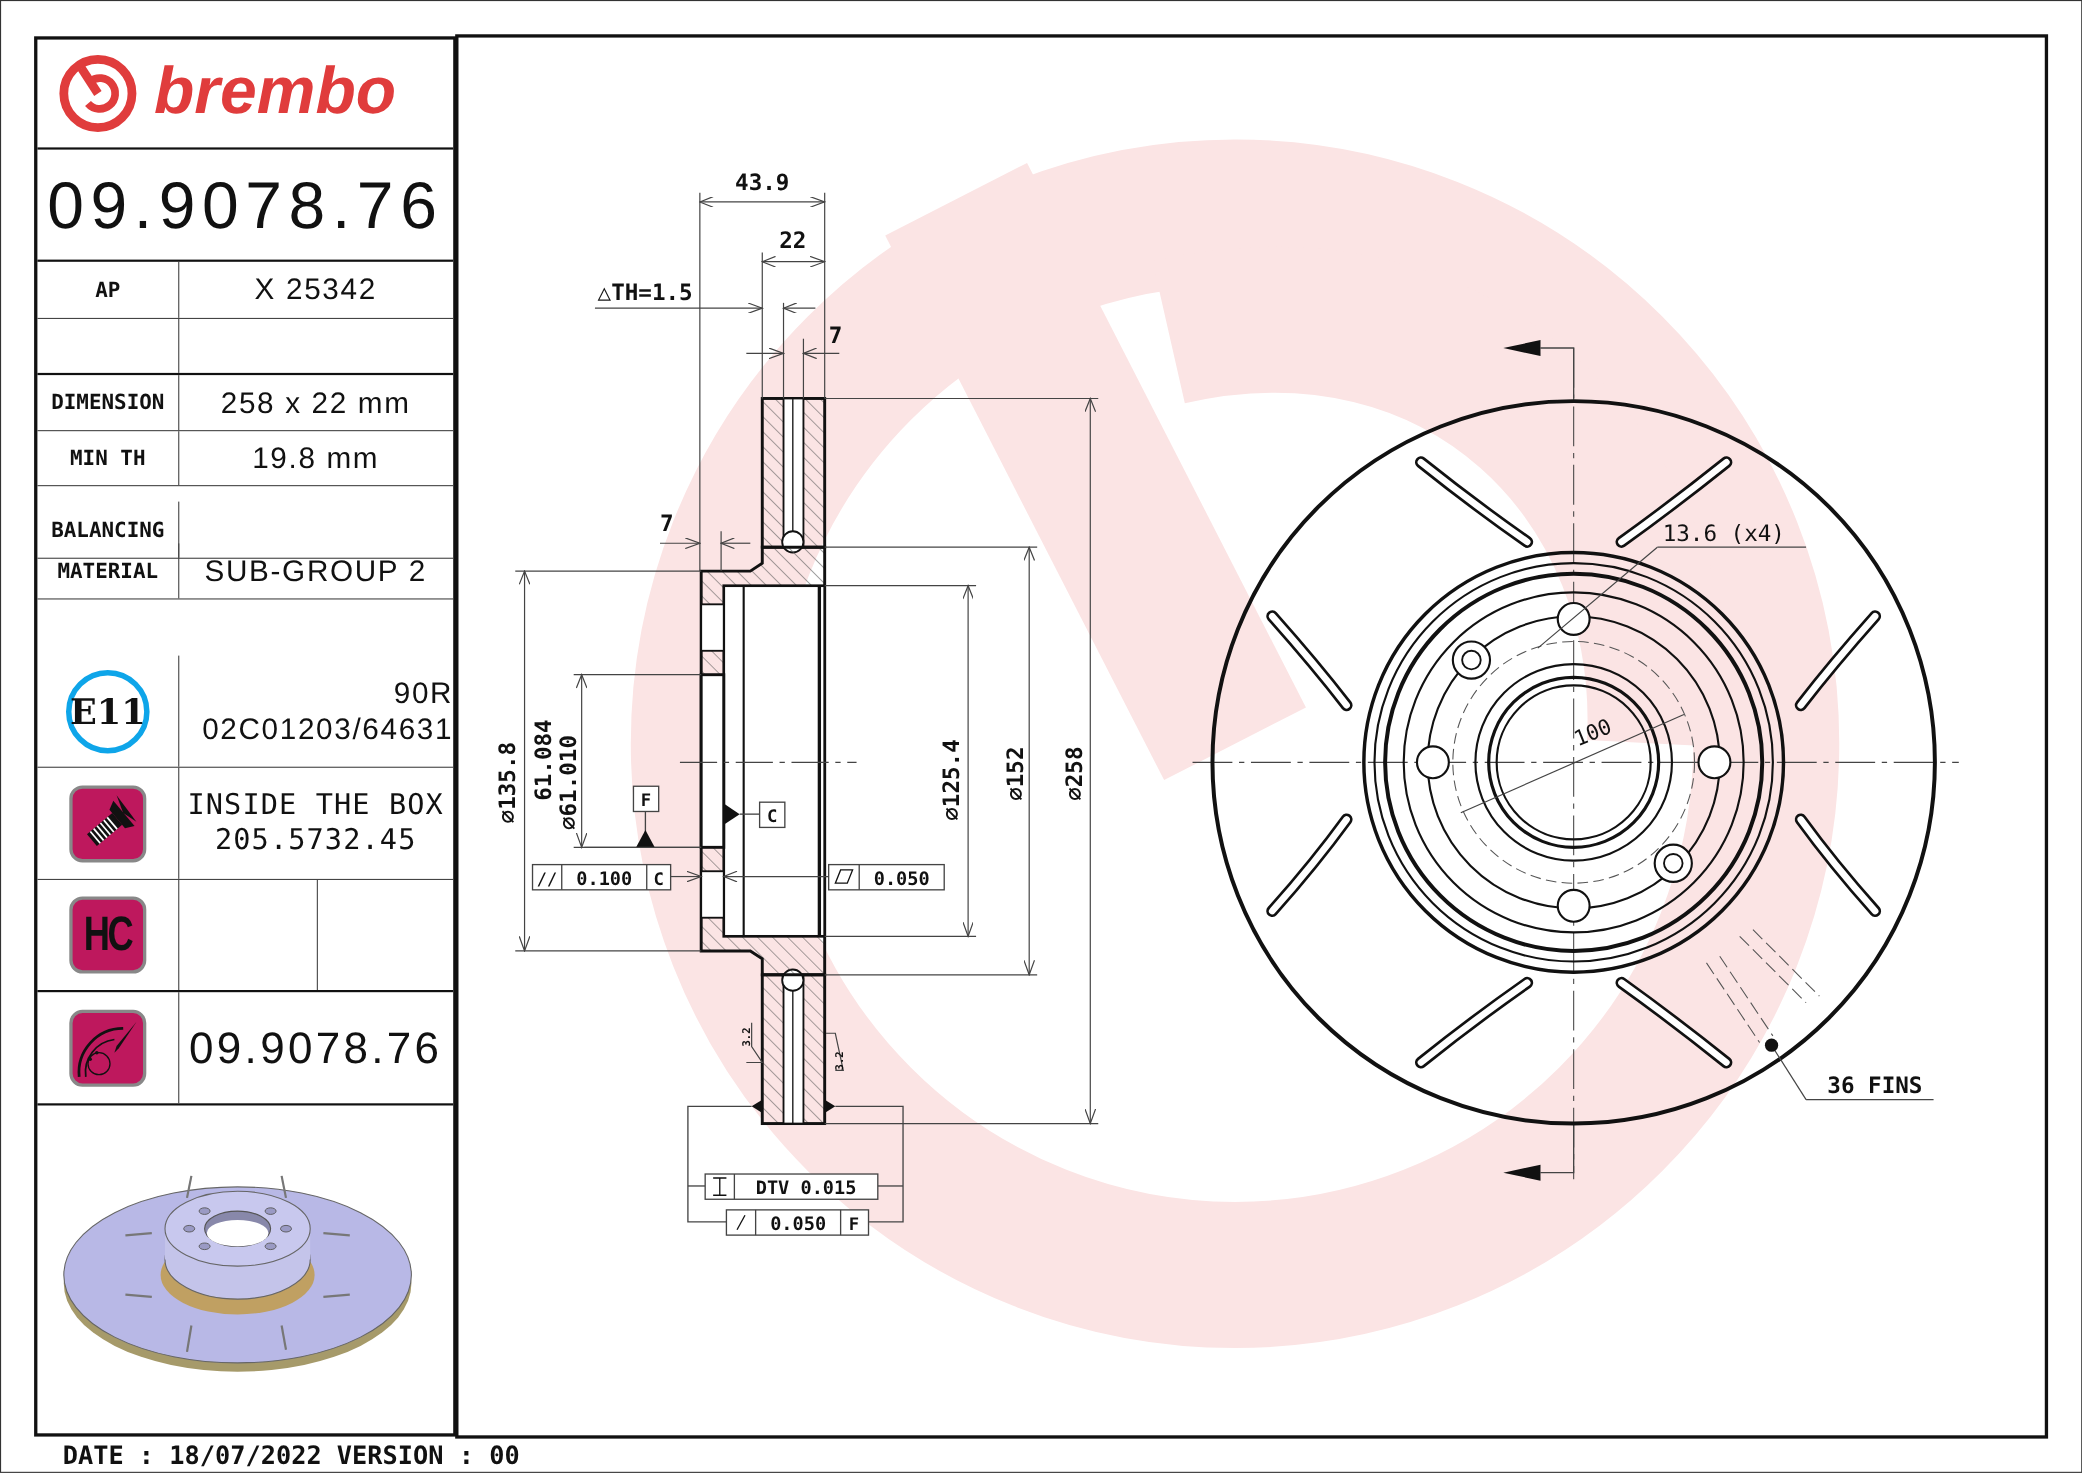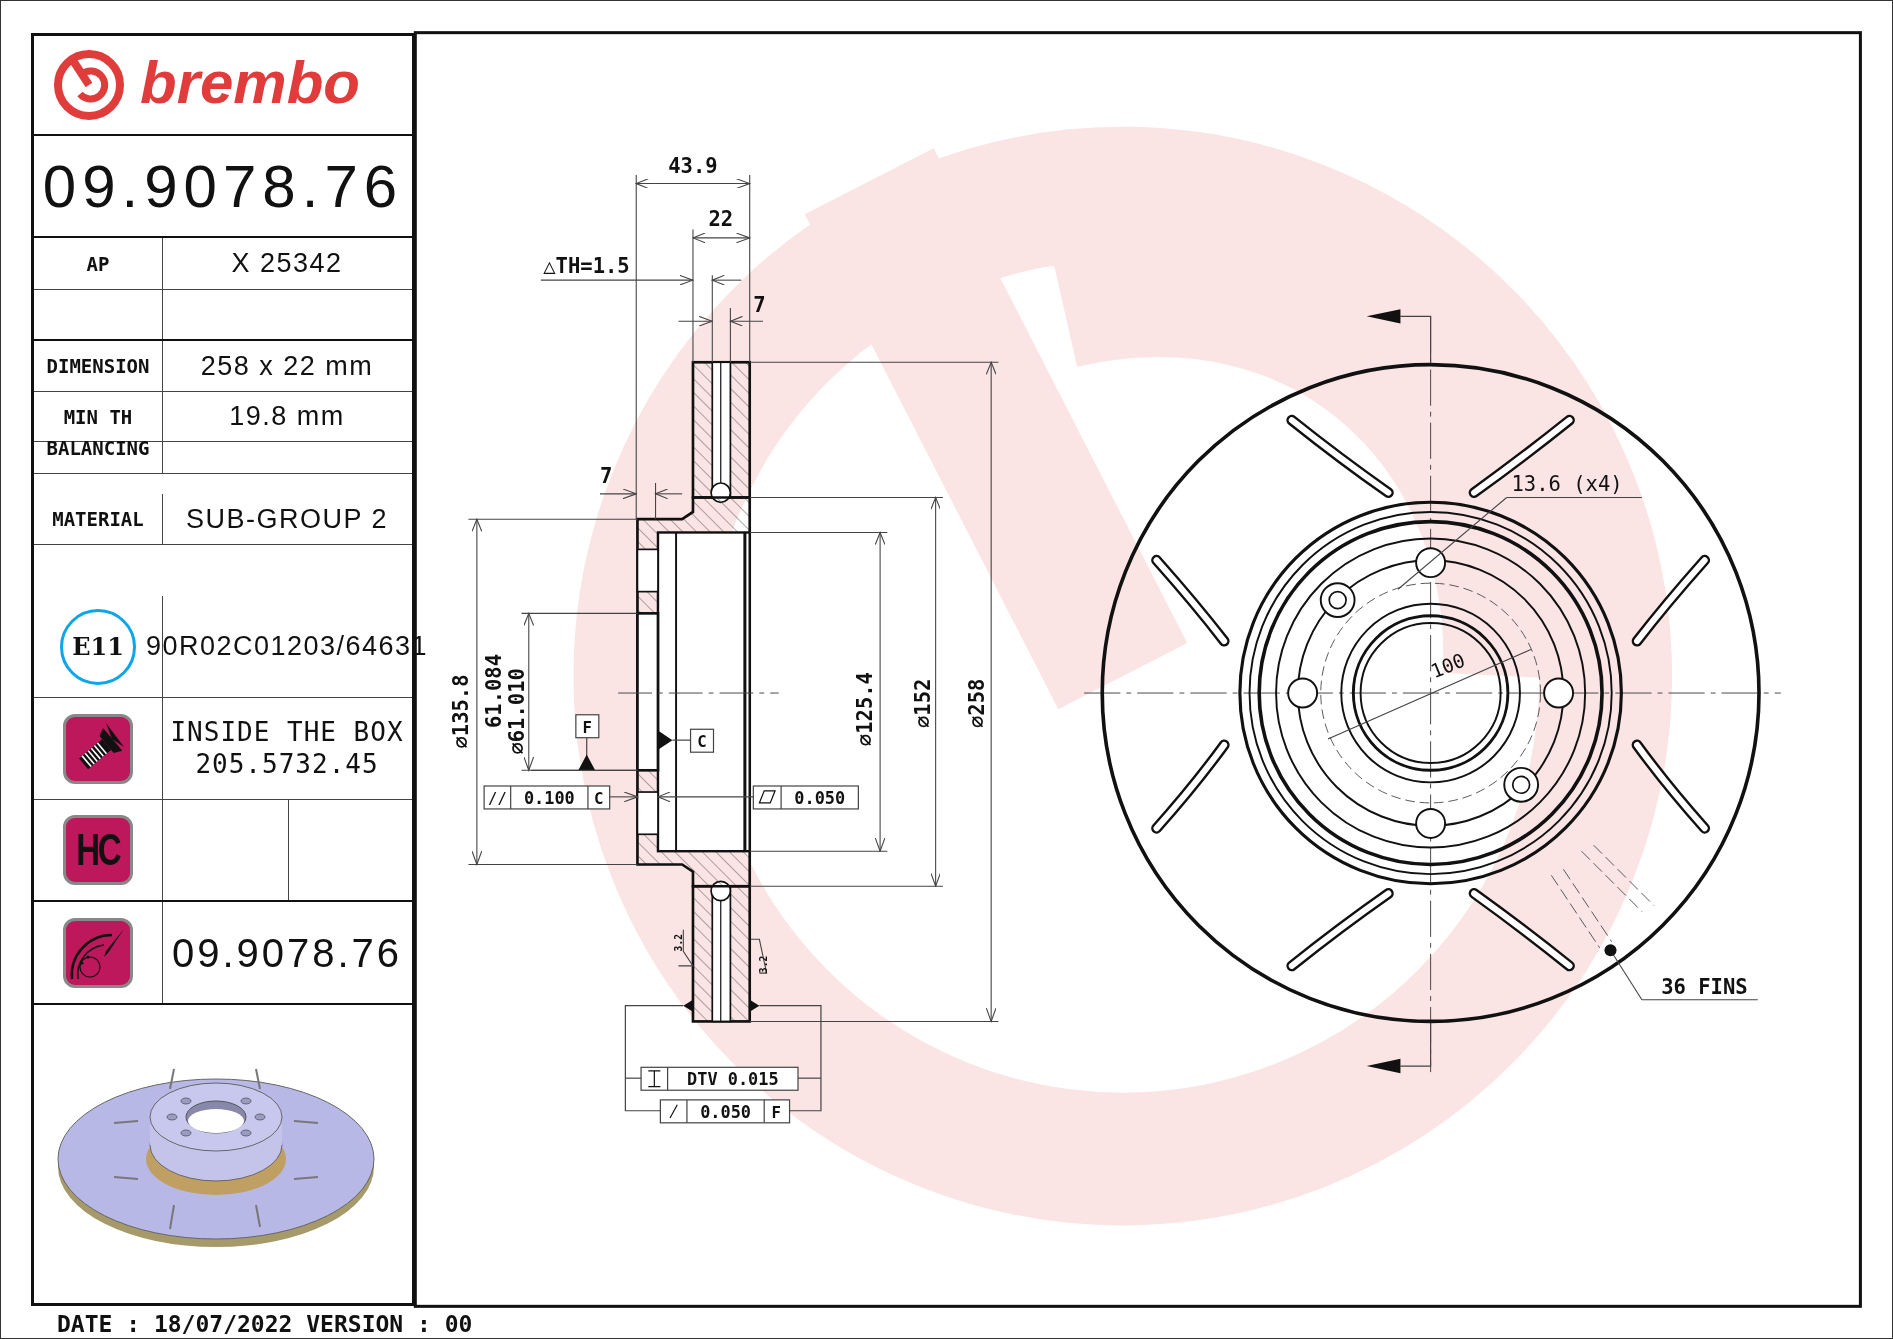--- a/index.html
+++ b/index.html
@@ -8,21 +8,21 @@
   .frame-outer{position:absolute;left:0;top:0;width:1891px;height:1337px;border:1px solid #333;}
   .tbl{position:absolute;left:31px;top:33px;width:384px;height:1273px;border:3px solid #111;box-sizing:border-box;}
   .row{position:absolute;left:0;width:100%;border-bottom:2px solid #111;box-sizing:border-box;}
   .row.thin{border-bottom:1.5px solid #444;padding-left:16px;}
   .cell-l{position:absolute;left:0;top:0;bottom:0;width:128px;border-right:1.5px solid #444;display:flex;align-items:center;justify-content:center;font-weight:bold;font-size:19px;letter-spacing:0;}
   .cell-r{position:absolute;left:128px;right:0;top:0;bottom:0;display:flex;align-items:center;justify-content:center;font-family:"Liberation Sans","DejaVu Sans",sans-serif;font-size:27px;letter-spacing:1.5px;text-align:center;line-height:1.2;}
   .logo-row{display:flex;align-items:center;justify-content:flex-start;padding-left:18px;}
   .logo-text{font-family:"Liberation Sans","DejaVu Sans",sans-serif;font-weight:bold;color:#e03c3c;font-size:60px;letter-spacing:0;margin-left:14px;margin-top:-6px;}
   .partno{display:flex;align-items:center;justify-content:center;font-family:"Liberation Sans","DejaVu Sans",sans-serif;font-size:60px;letter-spacing:6px;}
   .icon-box{width:70px;height:70px;border:3px solid #888;border-radius:12px;display:flex;align-items:center;justify-content:center;box-sizing:border-box;background:#be185d;}
-  .e11{width:76px;height:76px;border:3px solid #0ea5e9;border-radius:50%;display:flex;align-items:center;justify-content:center;font-family:"DejaVu Serif","Liberation Serif",serif;font-weight:bold;font-size:24px;box-sizing:border-box;}
+  .e11{width:76px;height:76px;border:5px solid #0ea5e9;border-radius:50%;display:flex;align-items:center;justify-content:center;font-family:"DejaVu Serif","Liberation Serif",serif;font-weight:bold;font-size:32px;box-sizing:border-box;}
   .hc{font-family:"Liberation Sans",sans-serif;font-weight:900;font-size:44px;transform:scaleX(0.75);letter-spacing:-3px;}
   .date{position:absolute;left:57px;top:1311px;font-size:23px;font-weight:bold;font-family:"DejaVu Sans Mono",monospace;}
   svg text{font-family:"DejaVu Sans Mono","Liberation Mono",monospace;}
 </style>
 </head>
 <body>
 
 <div id="sheet">
   <div class="frame-outer"></div>
 
@@ -271,33 +271,33 @@
     </div>
 
     <div class="row thin" style="top:305px;height:51px;">
       <div class="cell-l">DIMENSION</div>
       <div class="cell-r">258 x 22 mm</div>
     </div>
     <div class="row thin" style="top:356px;height:50px;">
       <div class="cell-l">MIN TH</div>
       <div class="cell-r">19.8 mm</div>
     </div>
-    <div class="row thin" style="top:386px;height:52px;">
+    <div class="row thin" style="top:420px;height:52px;">
       <div class="cell-l">BALANCING</div>
     </div>
     <div class="row thin" style="top:458px;height:51px;">
       <div class="cell-l">MATERIAL</div>
       <div class="cell-r">SUB-GROUP 2</div>
     </div>
 
     <div class="row thin" style="top:560px;height:102px;">
       <div class="cell-l">
           <div class="e11">E11</div>
         </div>
-      <div class="cell-r" style="flex-direction:row;">
+      <div class="cell-r" style="flex-direction:column;align-items:flex-end;">
         <div>90R</div>
         <div>02C01203/64631</div>
       </div>
     </div>
 
     <div class="row thin" style="top:662px;height:102px;">
       <div class="cell-l">
         <div class="icon-box">
           <svg width="56" height="60" viewBox="0 0 56 60">
             <path d="M36,4 L42,20 L54,28 Z" fill="#111"></path>

